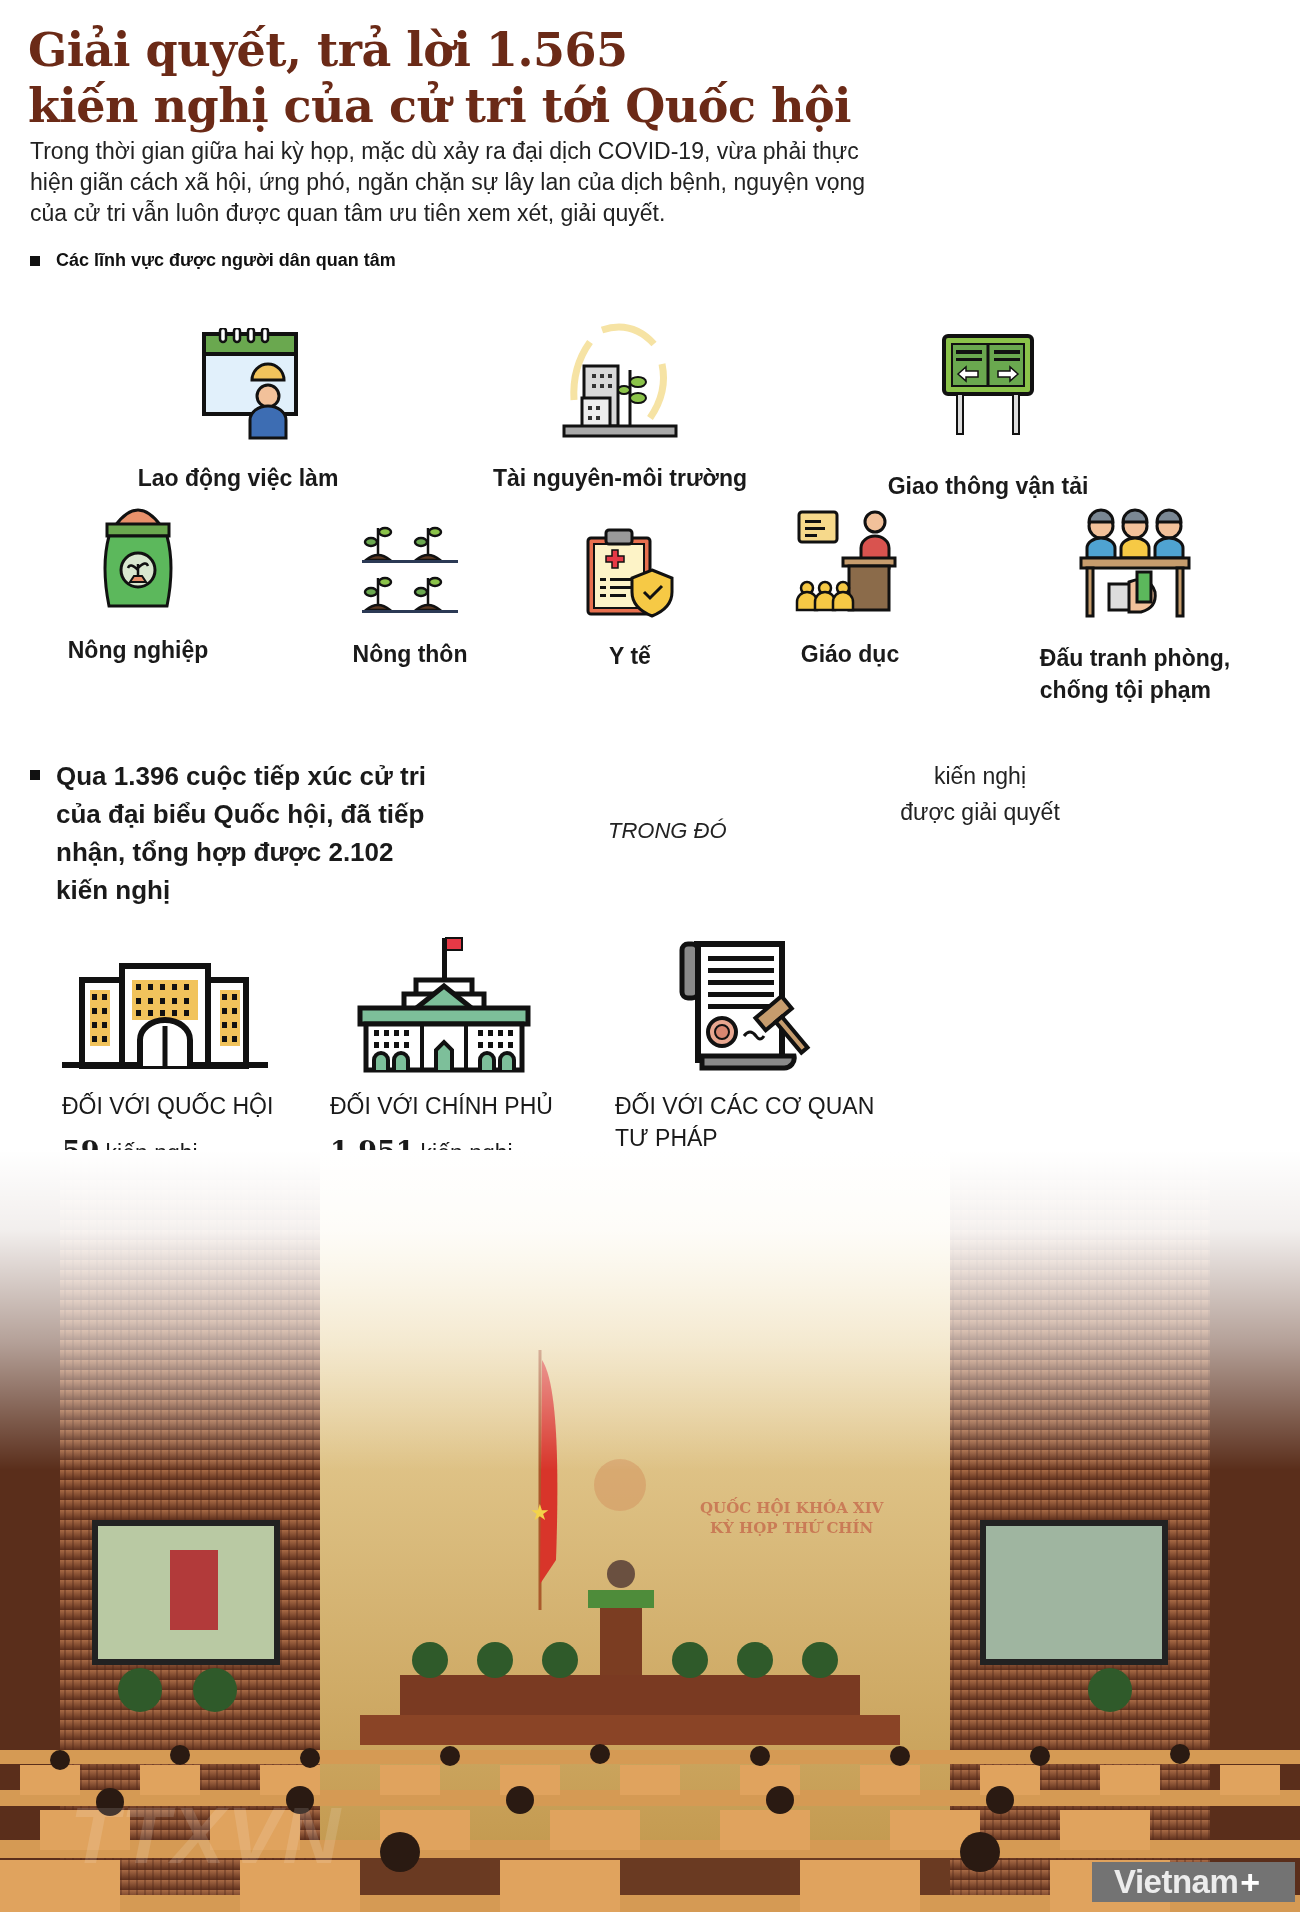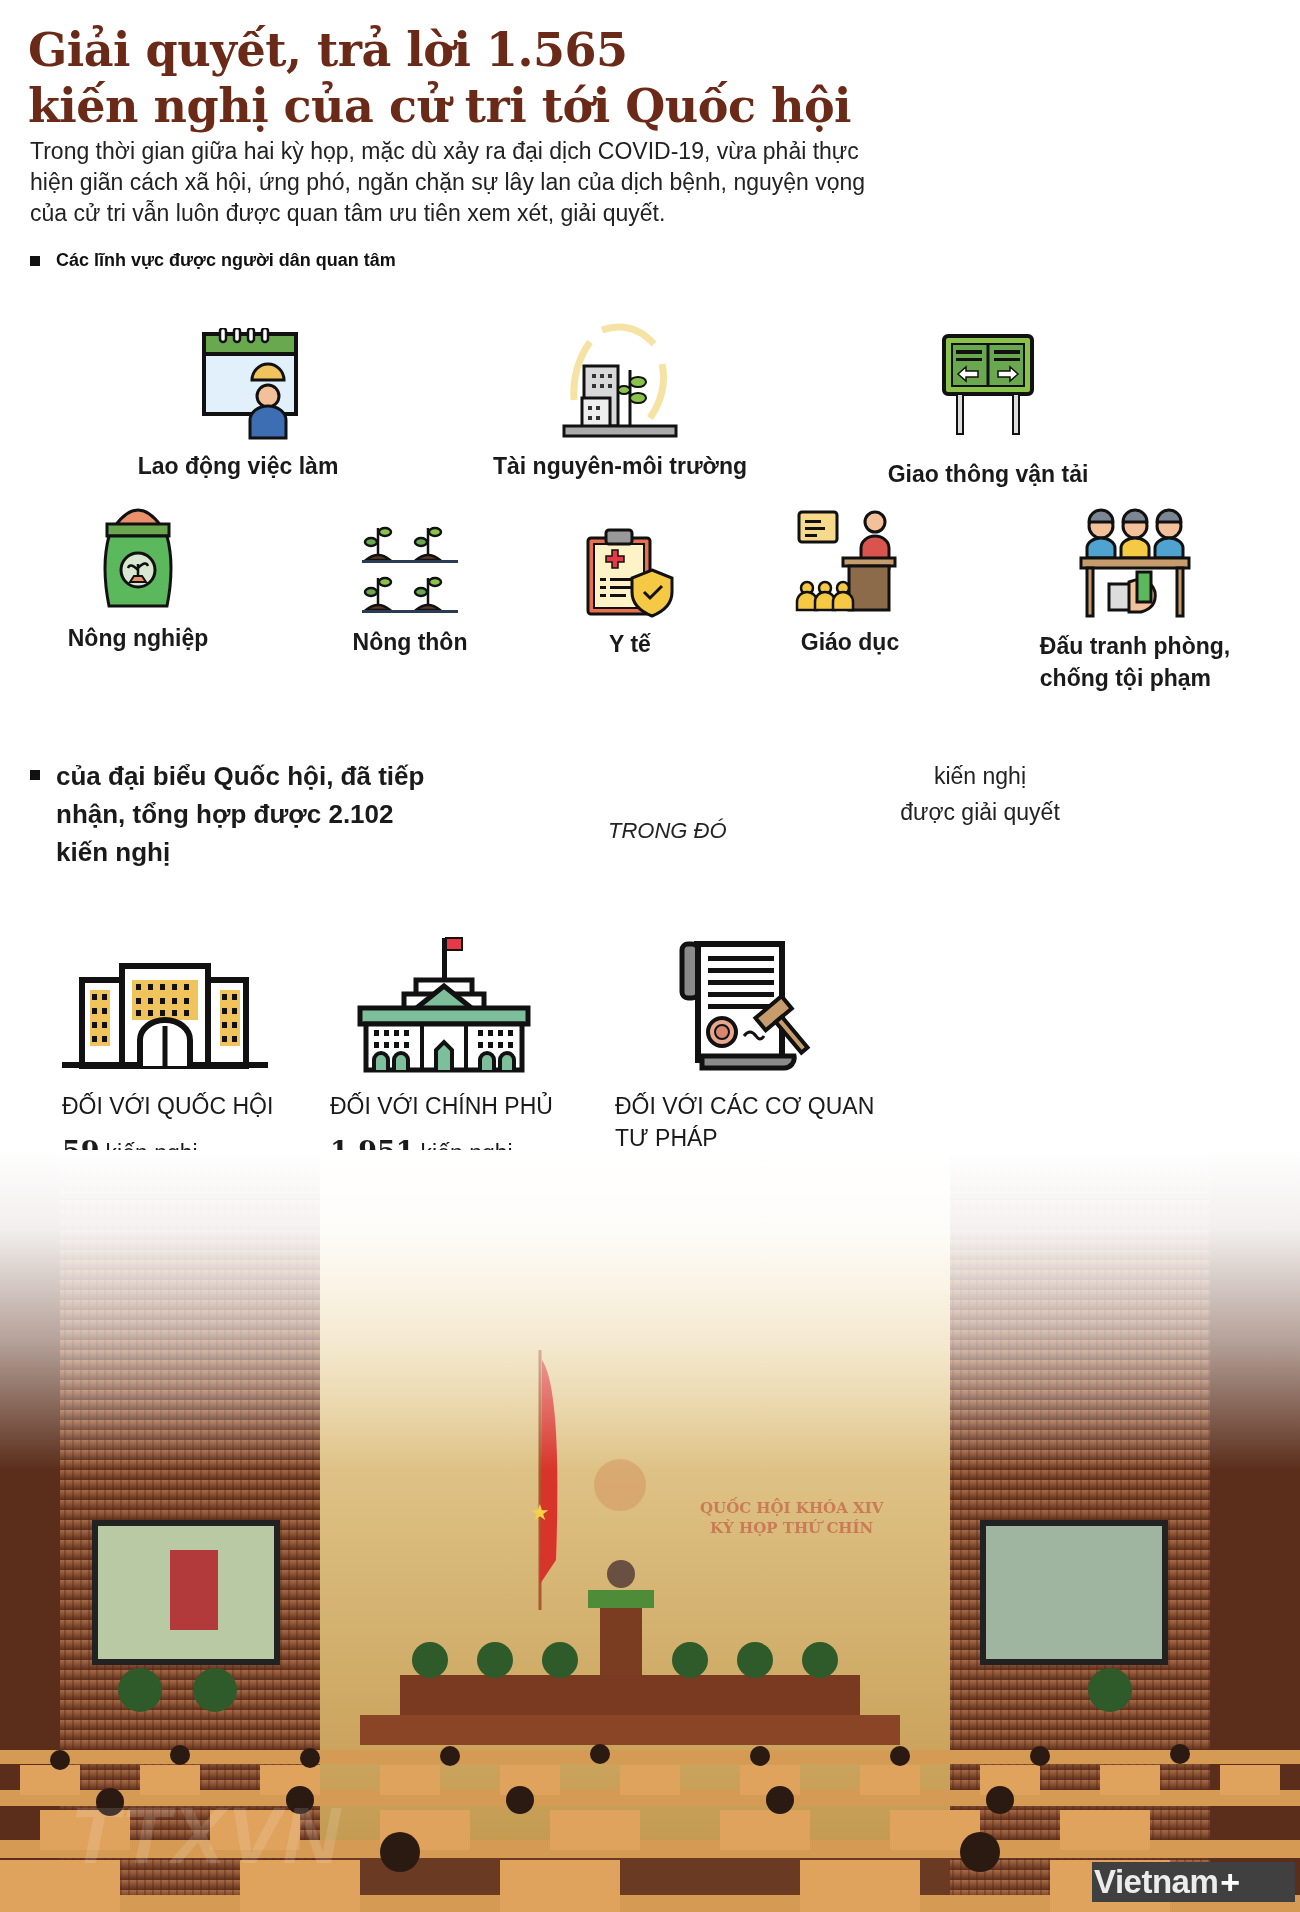--- a/index.html
+++ b/index.html
@@ -7,40 +7,40 @@
   body { position: relative; font-family: "Liberation Sans", "DejaVu Sans", sans-serif; color: #1a1a1a; }
   .abs { position: absolute; }
 
   .title { left: 28px; top: 22px; font-family: "DejaVu Serif", "Liberation Serif", serif; font-weight: bold; color: #6b2a17; font-size: 46px; line-height: 56px; letter-spacing: -0.5px; }
   .intro { left: 30px; top: 136px; width: 1000px; font-size: 23px; line-height: 31px; color: #222; }
   .sec-head { left: 30px; top: 250px; font-size: 18px; font-weight: bold; display: flex; align-items: center; color: #111; }
   .bullet { width: 10px; height: 10px; background: #111; margin-right: 16px; flex: 0 0 auto; }
 
   .cat { position: absolute; display: flex; flex-direction: column; align-items: center; }
   .cat svg { display: block; }
-  .cat .lbl { margin-top: 10px; font-size: 23px; font-weight: bold; color: #1a1a1a; text-align: left; line-height: 32px; white-space: nowrap; }
+  .cat .lbl { margin-top: 22px; font-size: 23px; font-weight: bold; color: #1a1a1a; text-align: left; line-height: 32px; white-space: nowrap; }
 
   .qua { left: 30px; top: 757px; width: 480px; display: flex; }
   .qua .bullet { margin-top: 13px; }
   .qua .txt { font-size: 26px; font-weight: bold; line-height: 38px; }
   .trongdo { left: 608px; top: 818px; font-size: 22px; font-style: italic; color: #222; }
   .bignum { left: 830px; top: 758px; width: 300px; text-align: center; }
   .bignum .n { font-family: "DejaVu Serif", "Liberation Serif", serif; font-weight: bold; font-size: 46px; color: #111; letter-spacing: -1px; }
   .bignum .s { font-size: 23px; line-height: 36px; color: #222; }
 
   .org { position: absolute; }
   .org .h { font-size: 23px; color: #1a1a1a; line-height: 32px; }
   .org .v { margin-top: 14px; font-size: 23px; color: #1a1a1a; }
   .org .v b { font-family: "DejaVu Serif", "Liberation Serif", serif; font-size: 27px; margin-right: 6px; }
   .org .p { font-size: 21px; font-style: italic; color: #1a1a1a; margin-top: 2px; }
 
   .photo { left: 0; top: 1150px; width: 1300px; height: 762px; overflow: hidden; background: #6a3a22; }
   .photo .fade { position: absolute; left: 0; top: 0; width: 1300px; height: 320px; background: linear-gradient(to bottom, #ffffff 0%, rgba(255,255,255,0.92) 25%, rgba(255,255,255,0.55) 60%, rgba(255,255,255,0) 100%); z-index: 5; }
   .watermark { position: absolute; left: 70px; top: 640px; font-family: "Liberation Sans", sans-serif; font-weight: bold; font-style: italic; font-size: 80px; color: rgba(255,255,255,0.13); z-index: 6; letter-spacing: 2px; }
-  .logo { position: absolute; left: 1092px; top: 712px; width: 203px; height: 40px; background: #404040; z-index: 7; display: flex; align-items: center; padding-left: 2px; }
+  .logo { position: absolute; left: 1092px; top: 712px; width: 203px; height: 40px; background: #737373; z-index: 7; display: flex; align-items: center; padding-left: 22px; }
   .logo span { font-family: "Liberation Sans", sans-serif; font-weight: bold; font-size: 33px; color: #ececec; letter-spacing: -0.5px; }
   .logo .plus { font-size: 34px; margin-left: 2px; color: #fff; }
 </style>
 </head>
 <body>
 
 <div class="abs title">
   <div>Giải quyết, trả lời 1.565</div>
   <div>kiến nghị của cử tri tới Quốc hội</div>
 </div>
@@ -234,20 +234,21 @@
   </svg>
   <div class="lbl" style="text-align:left;">
     <div>Đấu tranh phòng,</div>
     <div>chống tội phạm</div>
   </div>
 </div>
 
 <div class="abs qua">
   <span class="bullet"></span>
   <div class="txt">
+    <div>Qua 1.396 cuộc tiếp xúc cử tri</div>
     <div>của đại biểu Quốc hội, đã tiếp</div>
     <div>nhận, tổng hợp được 2.102</div>
     <div>kiến nghị</div>
   </div>
 </div>
 <div class="abs trongdo">TRONG ĐÓ</div>
 <div class="abs bignum">
   <div class="s">kiến nghị</div>
   <div class="s">được giải quyết</div>
 </div>

